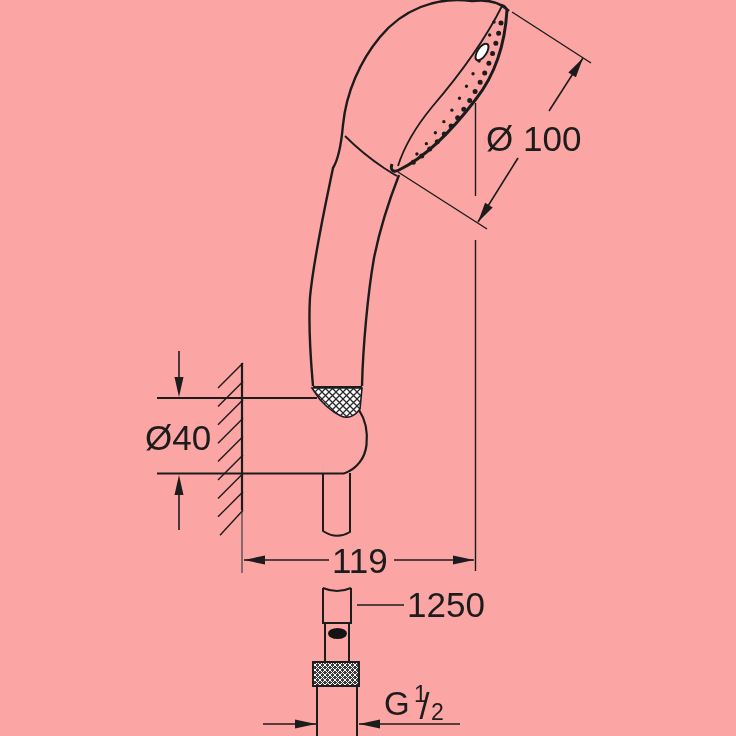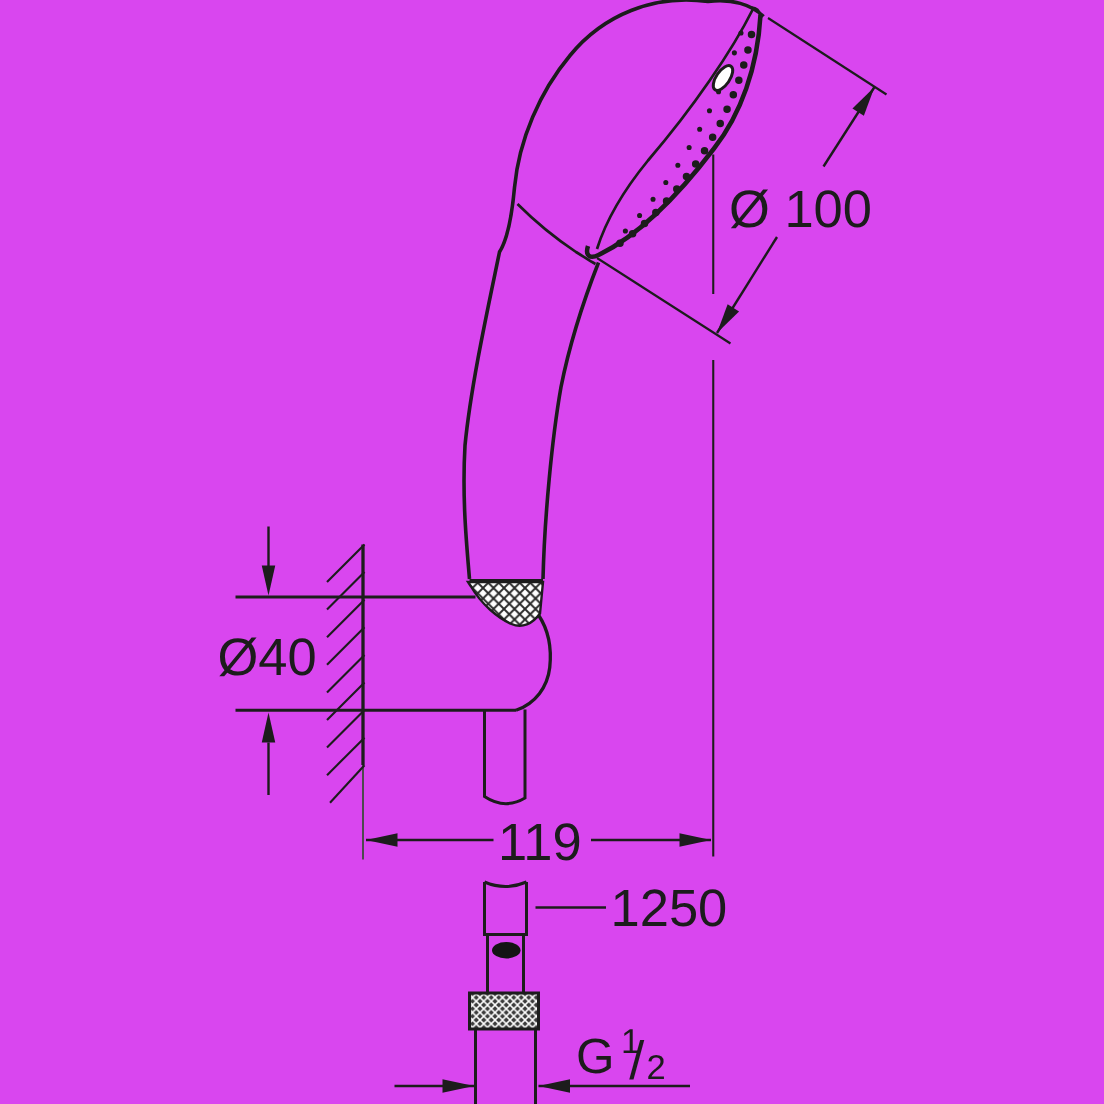--- a/index.html
+++ b/index.html
@@ -4,21 +4,21 @@
 <style>
   html, body {
     margin: 0;
     padding: 0;
     background: #ffffff;
   }
   .canvas {
     position: relative;
     width: 736px;
     height: 736px;
-    background: #d946ef;
+    background: #fca5a5;
     overflow: hidden;
   }
   svg {
     display: block;
   }
   text {
     font-family: "Liberation Sans", "DejaVu Sans", sans-serif;
     fill: #1c1c1c;
   }
   .dim-text  { font-size: 35px; }

